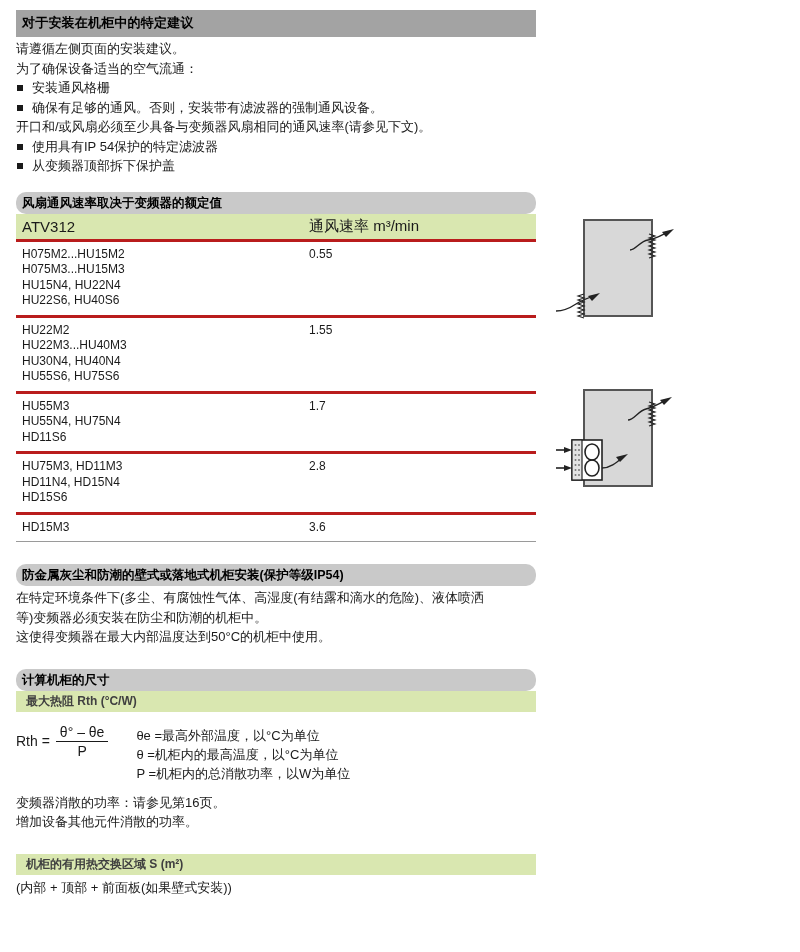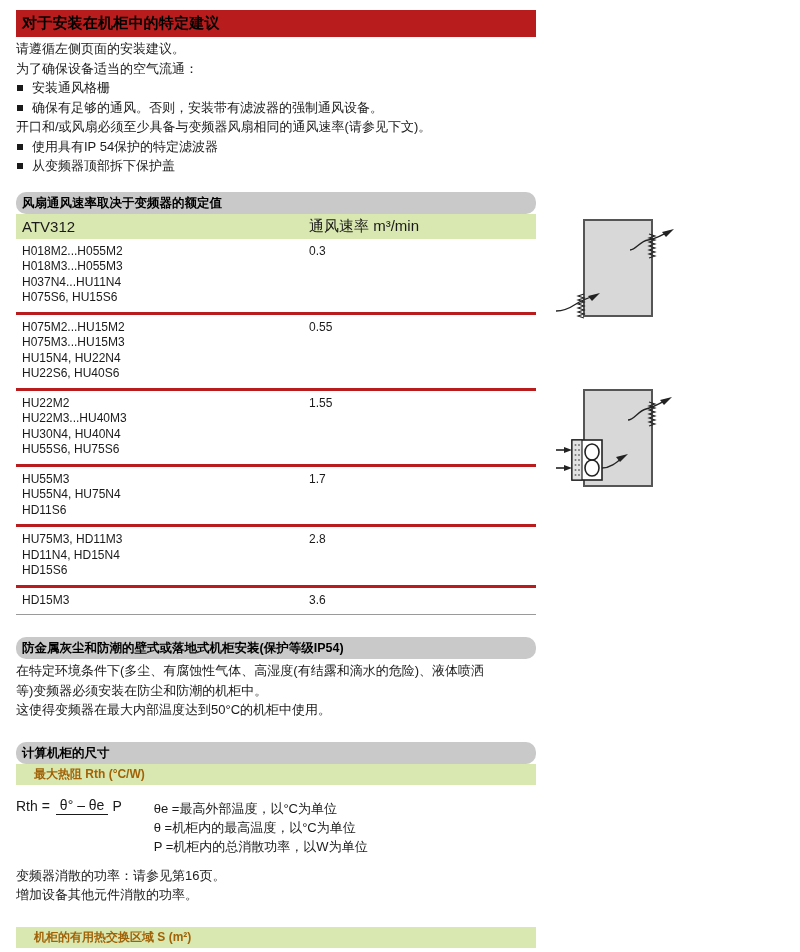--- a/index.html
+++ b/index.html
@@ -23,44 +23,44 @@
   }
   .col-left {
     position: absolute;
     left: 16px;
     top: 10px;
     width: 520px;
   }
 
   
   .bar-green {
-    background: #b91c1c;
+    background: #a3a3a3;
     color: #000;
     font-weight: bold;
-    font-size: 15px;
+    font-size: 13px;
     line-height: 22px;
     padding: 2px 6px 3px 6px;
     letter-spacing: 0.2px;
   }
   .bar-gray {
     background: #c9c9c9;
     color: #000;
     font-weight: bold;
     font-size: 12.5px;
     line-height: 18px;
     padding: 2px 6px 2px 6px;
     border-radius: 10px;
   }
   .bar-palegreen {
     background: #d9e7b0;
-    color: #a16207;
+    color: #404040;
     font-weight: bold;
     font-size: 12px;
     line-height: 17px;
-    padding: 2px 6px 2px 18px;
+    padding: 2px 6px 2px 10px;
   }
 
   
   .ptext {
     font-size: 13px;
     line-height: 19.5px;
     margin: 0;
     padding: 0;
   }
   .block-text {
@@ -118,21 +118,21 @@
   }
   .formula {
     display: flex;
     align-items: center;
     font-size: 14px;
     white-space: nowrap;
   }
   .formula .lhs { margin-right: 6px; }
   .frac {
     display: inline-flex;
-    flex-direction: row;
+    flex-direction: column;
     text-align: center;
     vertical-align: middle;
   }
   .frac .num {
     padding: 0 4px 1px 4px;
     border-bottom: 1.3px solid #1a1a1a;
     font-size: 14px;
   }
   .frac .den {
     padding: 1px 4px 0 4px;
@@ -180,29 +180,20 @@
     <div class="bar-gray">风扇通风速率取决于变频器的额定值</div>
     <div class="tbl-wrap">
       <table class="tbl">
         <thead>
           <tr class="hdr-row">
             <th class="col-models">ATV312</th>
             <th class="col-rate">通风速率 m³/min</th>
           </tr>
         </thead>
         <tbody>
-            <tr class="first-body">
-              <td class="col-models">
-                <div class="model-line">H018M2...H055M2</div>
-                <div class="model-line">H018M3...H055M3</div>
-                <div class="model-line">H037N4...HU11N4</div>
-                <div class="model-line">H075S6, HU15S6</div>
-              </td>
-              <td class="col-rate">0.3</td>
-            </tr>
             <tr>
               <td class="col-models">
                 <div class="model-line">H075M2...HU15M2</div>
                 <div class="model-line">H075M3...HU15M3</div>
                 <div class="model-line">HU15N4, HU22N4</div>
                 <div class="model-line">HU22S6, HU40S6</div>
               </td>
               <td class="col-rate">0.55</td>
             </tr>
             <tr>

